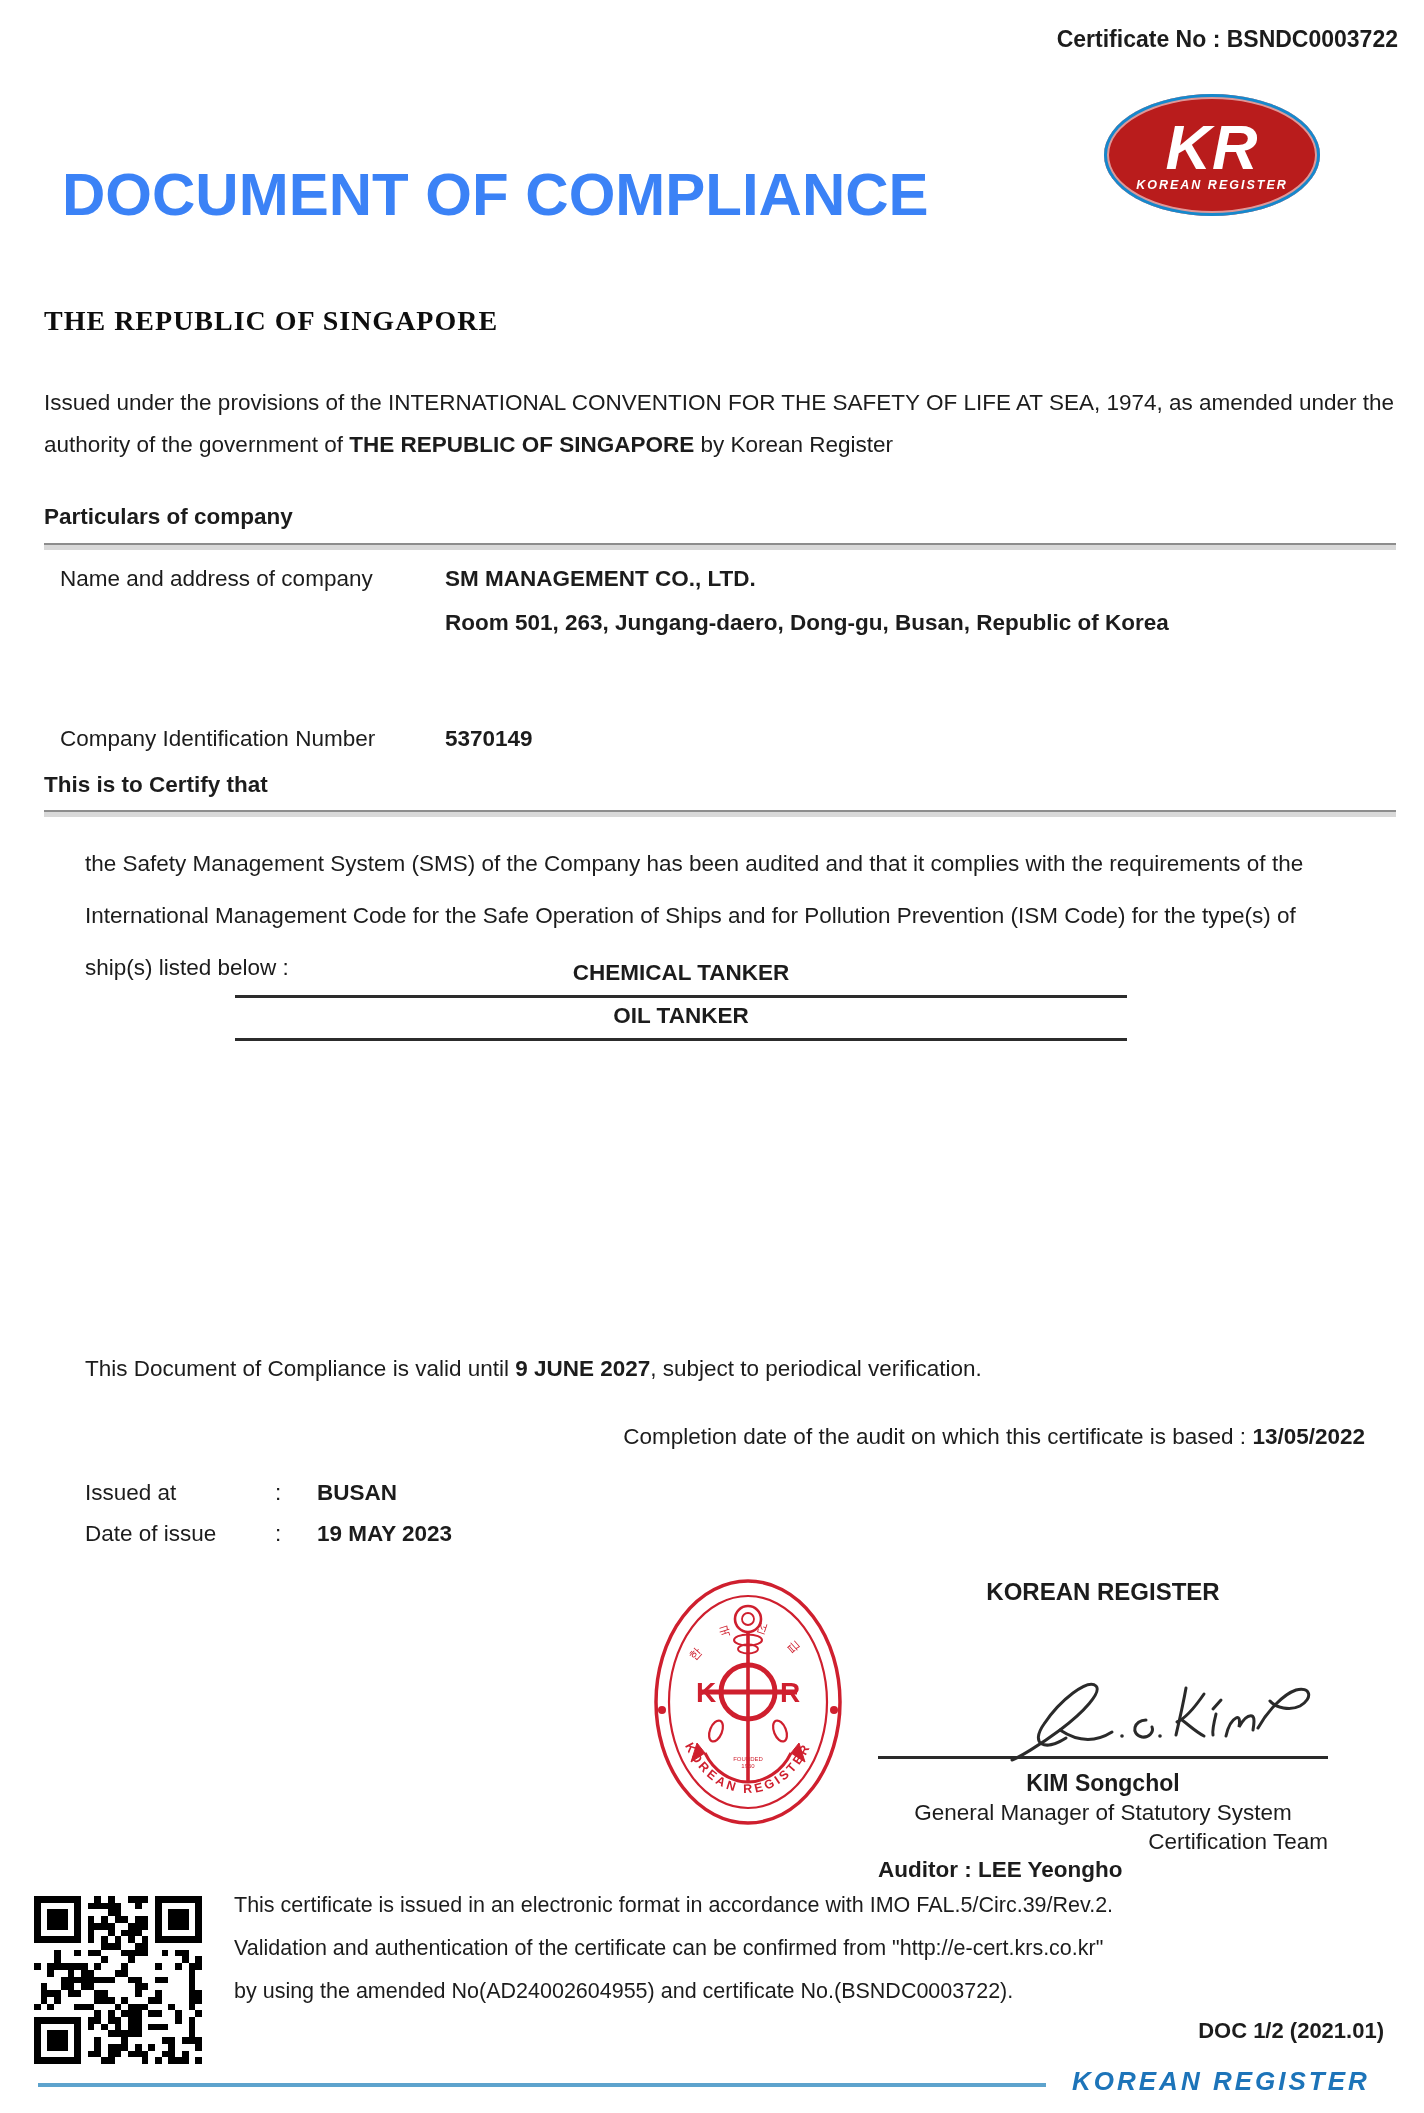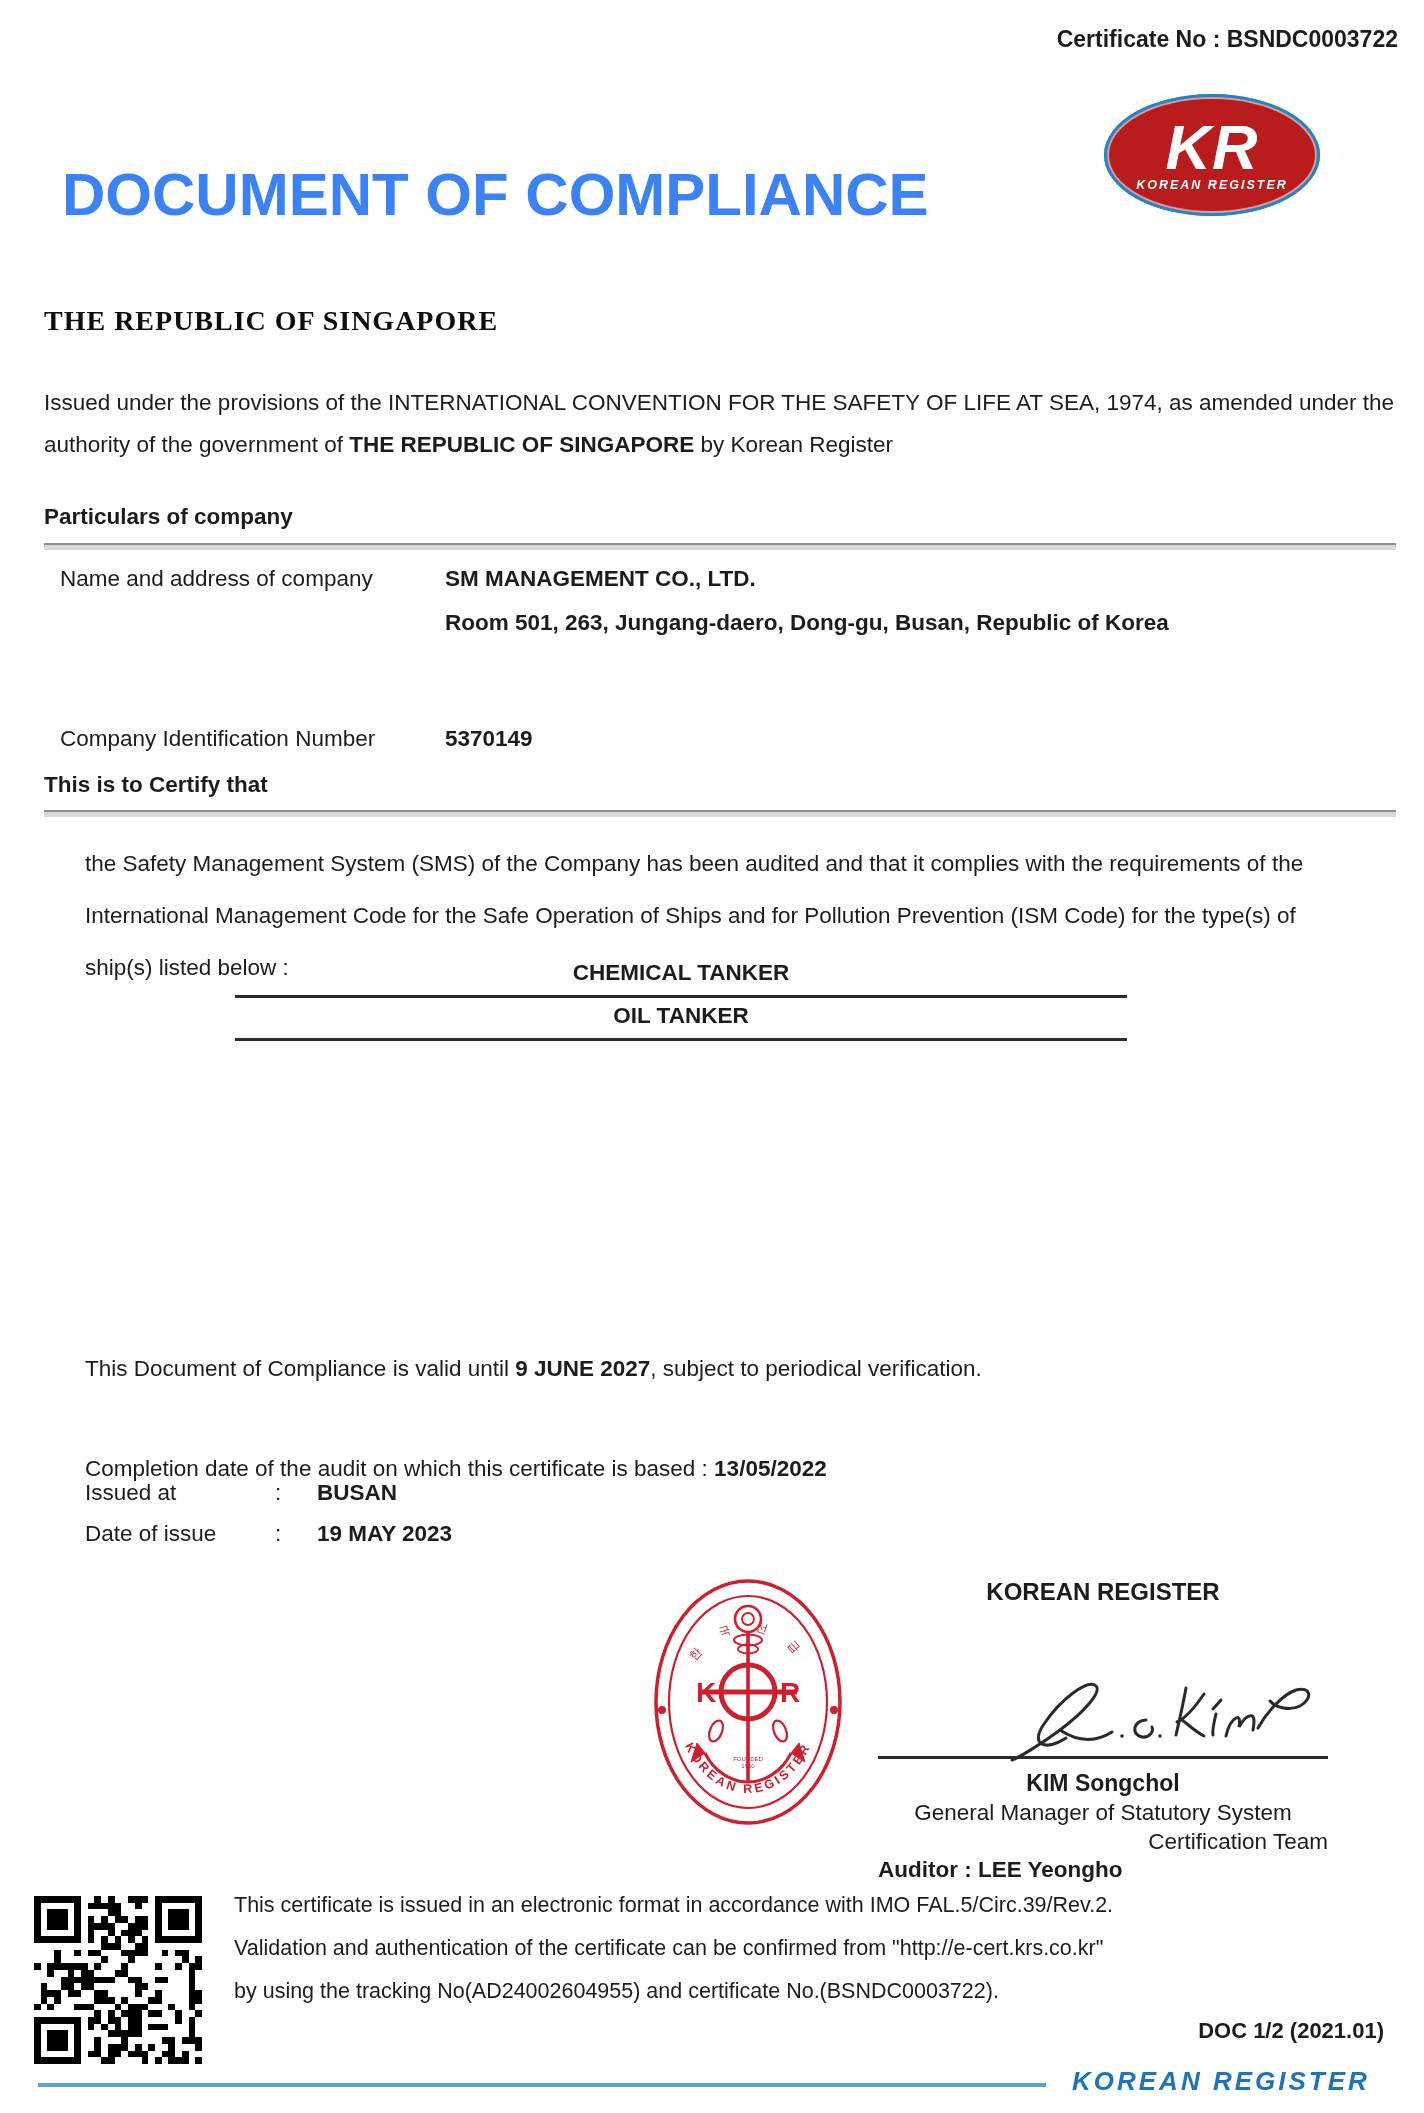--- a/index.html
+++ b/index.html
@@ -34,21 +34,21 @@
   .val-cin{top:726px;left:445px;font-weight:bold;font-size:22.5px;}
   .certify-head{top:772px;left:44px;}
   .rule-2{top:810px;left:44px;width:1352px;}
   .certify-body{top:838px;left:85px;width:1258px;line-height:52px;}
   
   .ships{top:958px;left:235px;width:892px;}
   .ship{font-size:22.5px;font-weight:bold;text-align:center;border-bottom:3px solid #2c2c2c;
         padding-bottom:7px;margin-bottom:3px;line-height:30px;}
   
   .valid{top:1348px;left:85px;width:1280px;}
-  .completion{top:1448px;left:85px;width:1280px;}
+  .completion{top:1416px;left:85px;width:1280px;text-align:right;}
   .issue-row{left:85px;width:700px;display:flex;font-size:22.5px;}
   .issue-row .l{width:190px;}
   .issue-row .c{width:42px;}
   .issue-row .v{font-weight:bold;}
   .issued-at{top:1480px;}
   .date-issue{top:1521px;}
   
   .org-head{top:1578px;left:878px;width:450px;text-align:center;font-size:24px;font-weight:bold;}
   .sig-svg{top:1650px;left:1000px;width:330px;height:125px;}
   .sig-line{top:1756px;left:878px;width:450px;border-top:3px solid #2a2a2a;}
@@ -390,21 +390,21 @@
           <rect x="21" y="24" width="1" height="1" fill="#000"></rect>
           <rect x="22" y="24" width="1" height="1" fill="#000"></rect>
           <rect x="24" y="24" width="1" height="1" fill="#000"></rect>
         </g>
       </svg>
   </div>
 
   <div class="abs footnote">
     <div>This certificate is issued in an electronic format in accordance with IMO FAL.5/Circ.39/Rev.2.</div>
     <div>Validation and authentication of the certificate can be confirmed from "http://e-cert.krs.co.kr"</div>
-    <div>by using the tracking No(AD24002604955) and certificate No.(BSNDC0003722).</div>
+    <div>by using the amended No(AD24002604955) and certificate No.(BSNDC0003722).</div>
   </div>
 
   <div class="abs doc-ref">DOC 1/2 (2021.01)</div>
 
   <div class="abs footer-line" style="background: rgb(93, 163, 205);"></div>
   <div class="abs footer-brand" style="color: rgb(29, 116, 185);">KOREAN REGISTER</div>
 
 </div>
 
 </body></html>

